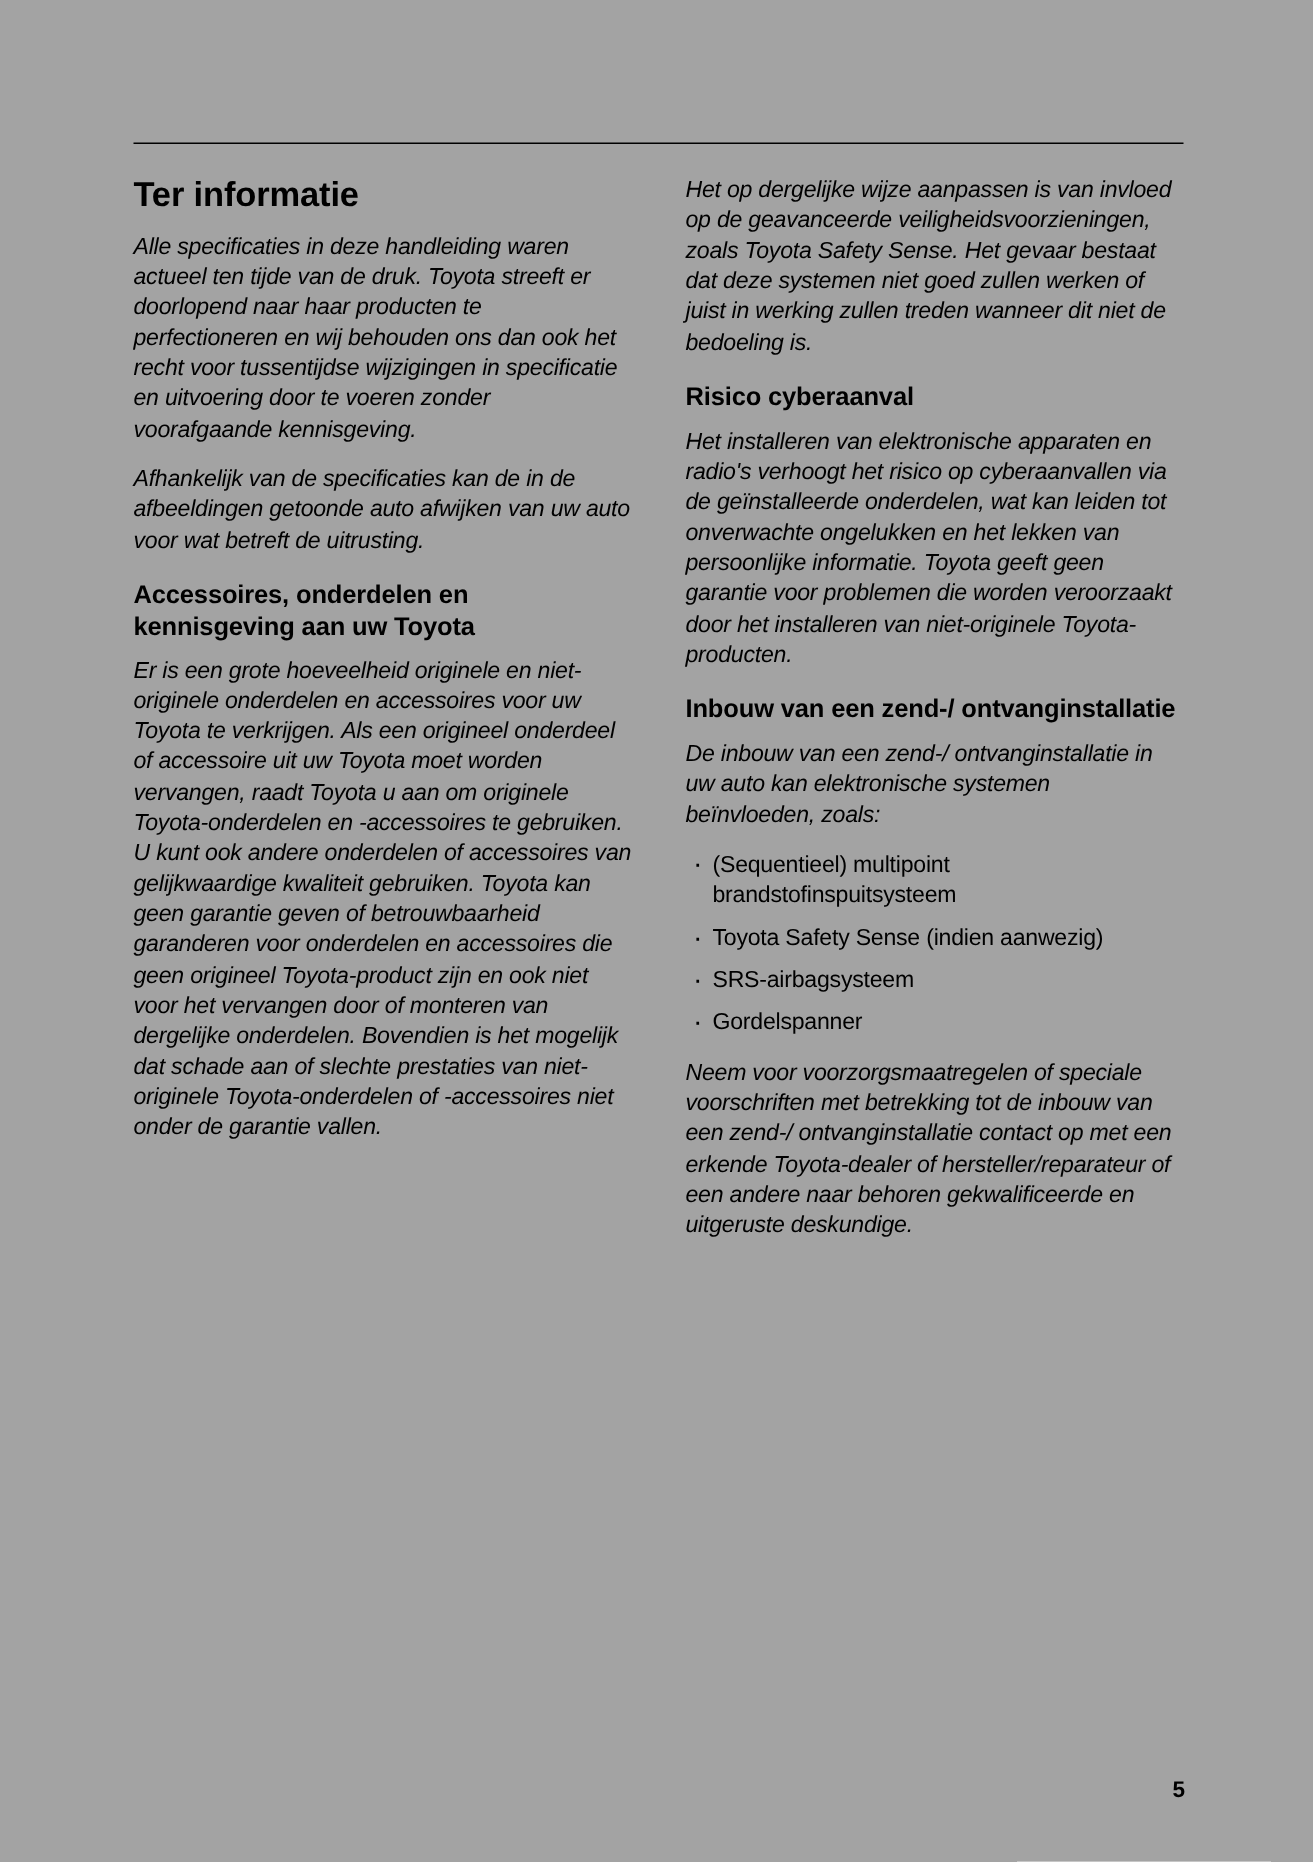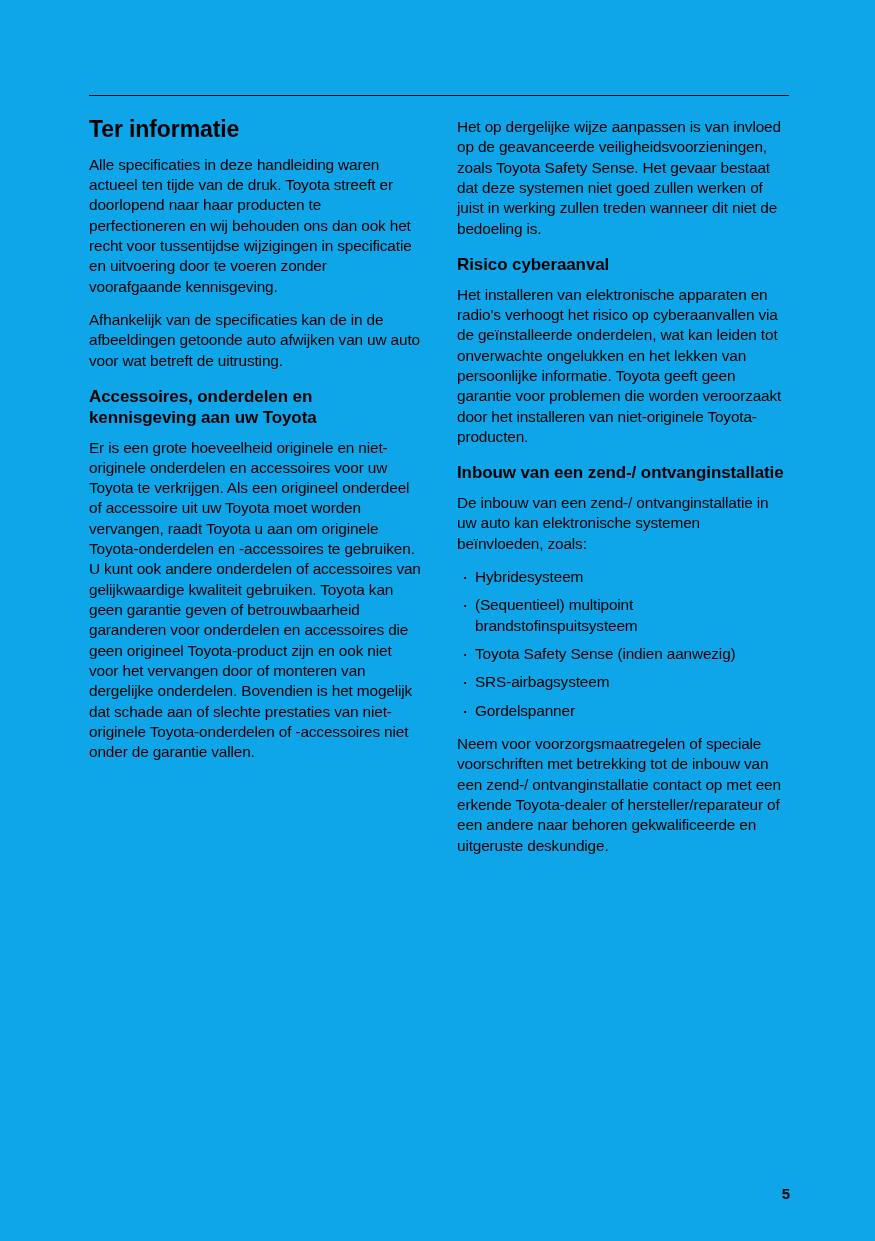--- a/index.html
+++ b/index.html
@@ -13,21 +13,21 @@
     position: relative;
     font-family: "Liberation Sans", sans-serif;
     color: #000000;
     overflow: hidden;
   }
   .page {
     position: absolute;
     left: 0; top: 0;
     width: 875px;
     height: 1241px;
-    background: #0ea5e9;
+    background: #a3a3a3;
   }
   .content {
     position: absolute;
     left: 89px;
     top: 95px;
     width: 700px;
   }
   .top-rule {
     width: 700px;
     height: 1px;
@@ -58,20 +58,21 @@
   }
   h2.heading.first {
     margin-top: 0;
   }
   p.para {
     font-size: 15.4px;
     line-height: 1.32;
     margin: 0 0 13px 0;
     letter-spacing: -0.15px;
     text-align: left;
+    font-style: italic;
   }
   ul.bullets {
     list-style: none;
     margin: 0 0 13px 0;
     padding: 0;
   }
   ul.bullets li {
     font-size: 15.4px;
     line-height: 1.32;
     letter-spacing: -0.15px;
@@ -119,21 +120,20 @@
       <div class="col">
         <p class="para">Het op dergelijke wijze aanpassen is van invloed op de geavanceerde veiligheidsvoorzieningen, zoals Toyota Safety Sense. Het gevaar bestaat dat deze systemen niet goed zullen werken of juist in werking zullen treden wanneer dit niet de bedoeling is.</p>
 
         <h2 class="heading">Risico cyberaanval</h2>
         <p class="para">Het installeren van elektronische apparaten en radio's verhoogt het risico op cyberaanvallen via de geïnstalleerde onderdelen, wat kan leiden tot onverwachte ongelukken en het lekken van persoonlijke informatie. Toyota geeft geen garantie voor problemen die worden veroorzaakt door het installeren van niet-originele Toyota-producten.</p>
 
         <h2 class="heading">Inbouw van een zend-/ ontvanginstallatie</h2>
         <p class="para">De inbouw van een zend-/ ontvanginstallatie in uw auto kan elektronische systemen beïnvloeden, zoals:</p>
 
         <ul class="bullets">
-          <li>Hybridesysteem</li>
           <li>(Sequentieel) multipoint brandstofinspuitsysteem</li>
           <li>Toyota Safety Sense (indien aanwezig)</li>
           <li>SRS-airbagsysteem</li>
           <li>Gordelspanner</li>
         </ul>
 
         <p class="para">Neem voor voorzorgsmaatregelen of speciale voorschriften met betrekking tot de inbouw van een zend-/ ontvanginstallatie contact op met een erkende Toyota-dealer of hersteller/reparateur of een andere naar behoren gekwalificeerde en uitgeruste deskundige.</p>
       </div>
 
     </div>

